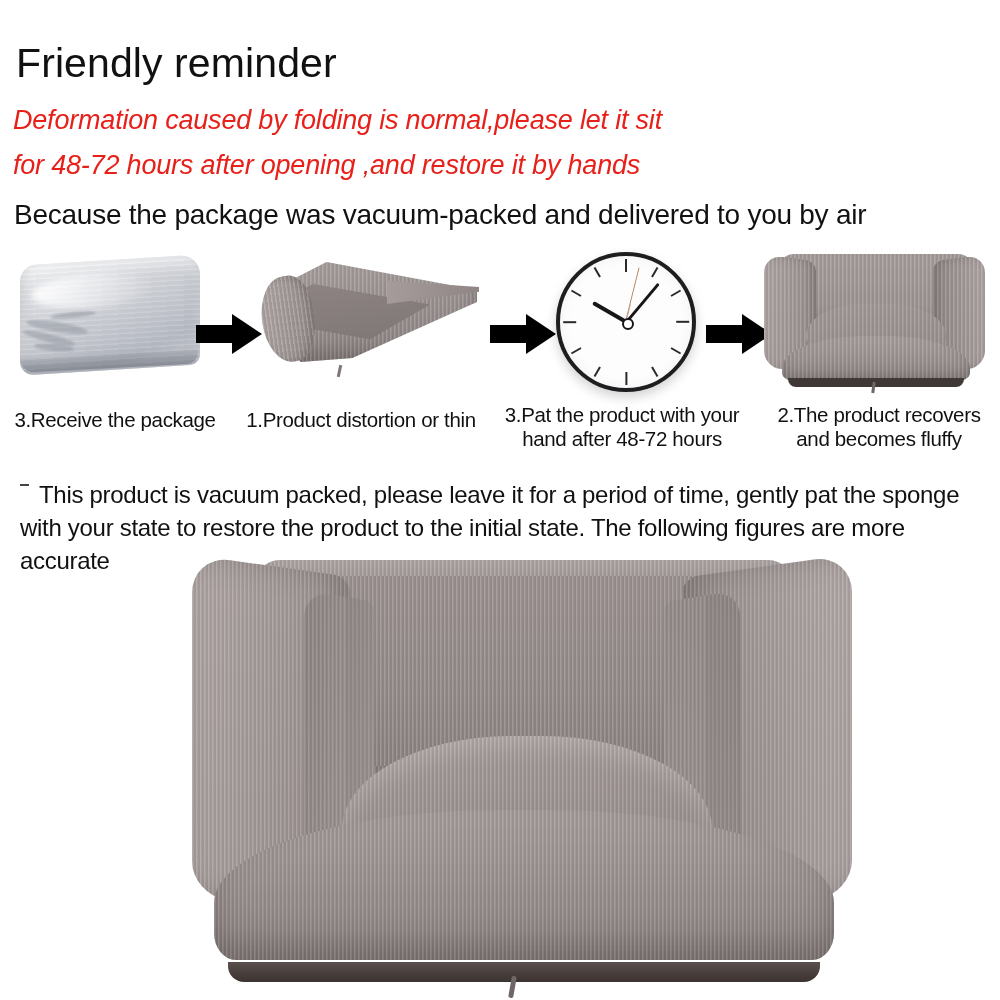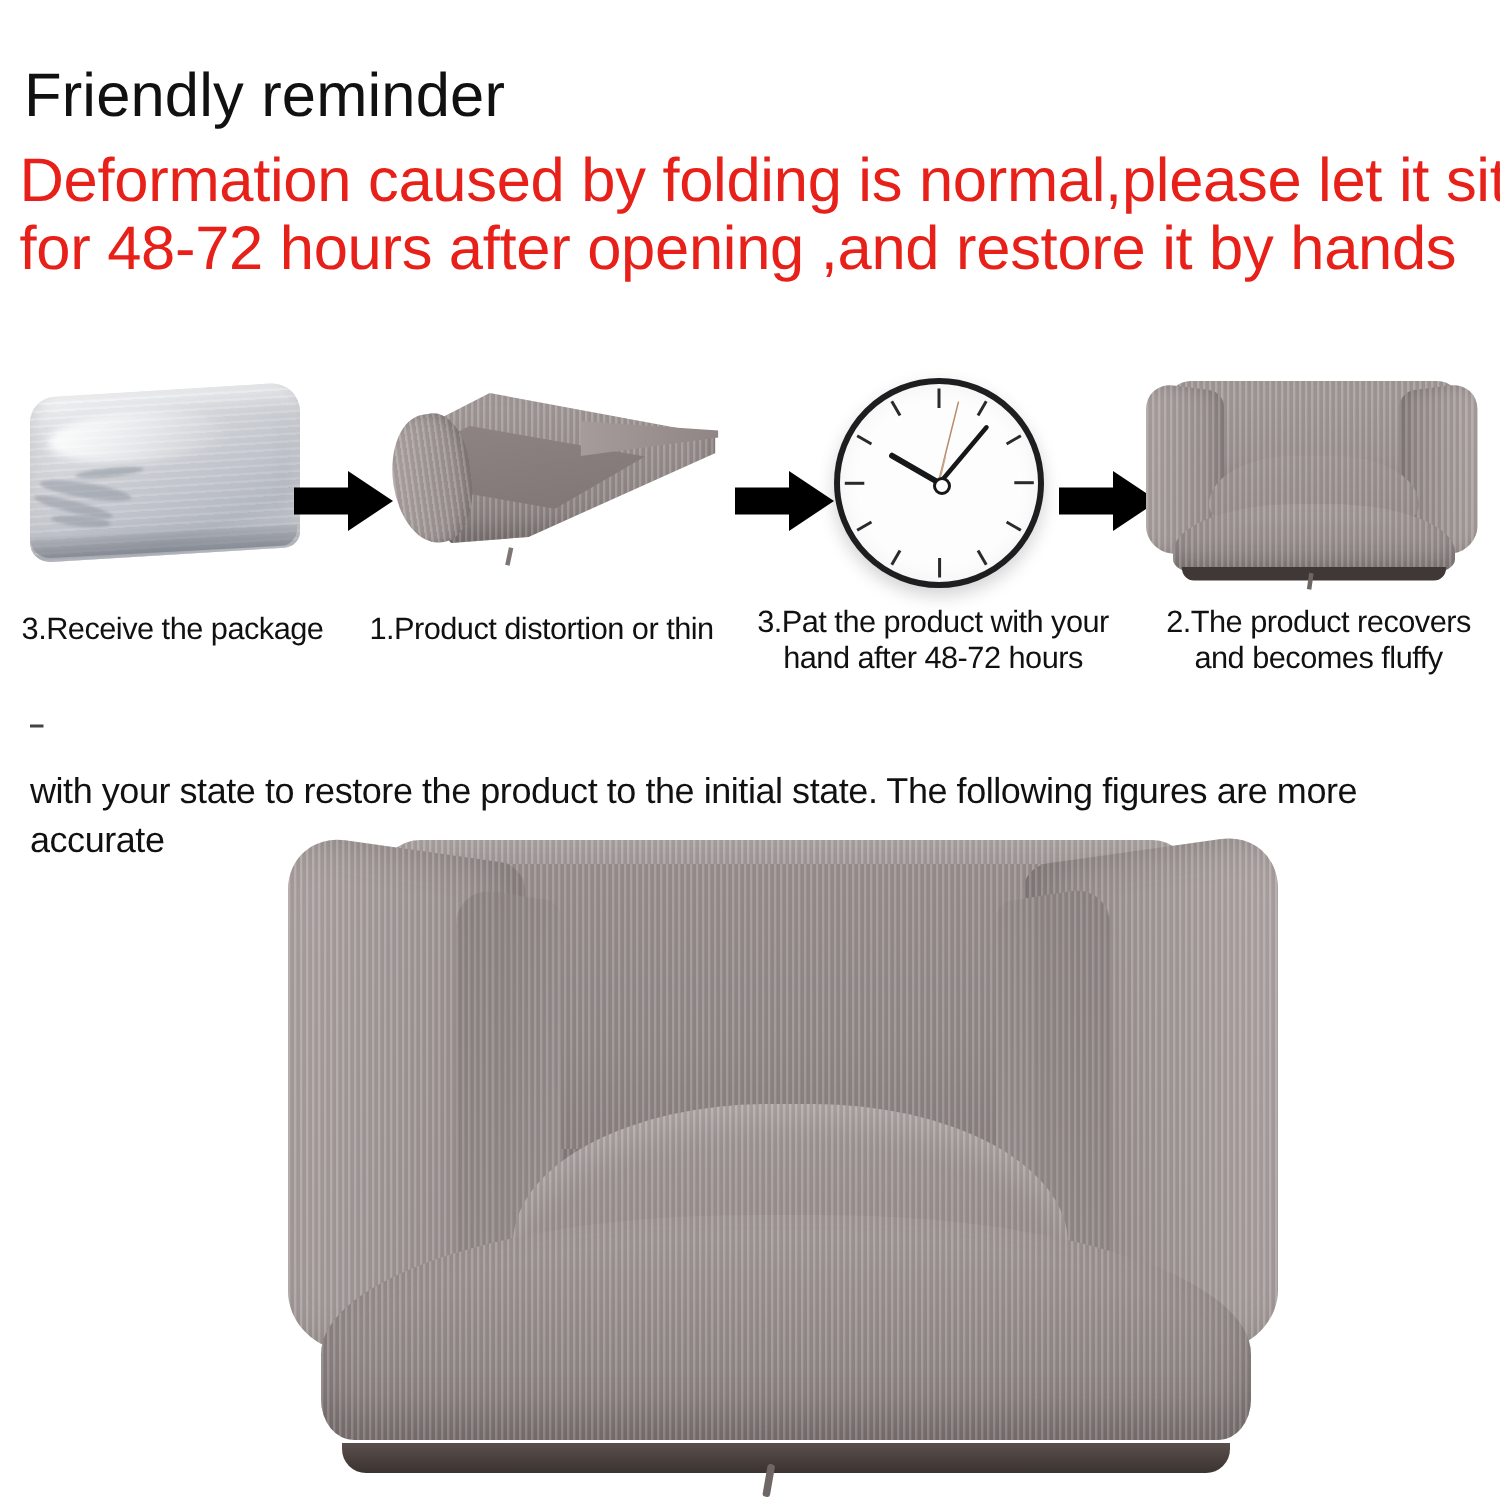--- a/index.html
+++ b/index.html
@@ -16,23 +16,23 @@
   
   .title{
     position:absolute;left:16px;top:40px;
     font-size:41px;line-height:46px;
     font-weight:400;color:#111;
     letter-spacing:.1px;
   }
   .red-block{
     position:absolute;left:13px;top:98px;
     width:975px;
-    font-size:41px;line-height:45px;
+    font-size:27px;line-height:45px;
     font-weight:400;color:#e8201a;
-    letter-spacing:-.2px;white-space:nowrap;
+    letter-spacing:-.2px;white-space:nowrap;font-style:italic;
   }
   .red-block div{white-space:nowrap;}
   .subtitle{
     position:absolute;left:14px;top:198px;
     font-size:28px;line-height:34px;
     font-weight:400;color:#111;
     letter-spacing:-.25px;white-space:nowrap;
   }
 
   
@@ -285,20 +285,21 @@
 
 <div class="page">
 
   <div class="title">Friendly reminder</div>
 
   <div class="red-block">
     <div>Deformation caused by folding is normal,please let it sit</div>
     <div>for 48-72 hours after opening ,and restore it by hands</div>
   </div>
 
+  <div class="subtitle">Because the package was vacuum-packed and delivered to you by air</div>
 
   <div class="steps">
 
     <div class="step" style="left:14px;width:190px;">
       <div class="step-art" style="left:6px;top:12px;">
         <div class="bag">
           <div class="body">
               <div class="rib-h"></div>
             </div>
           <div class="sheen"></div>
@@ -403,21 +404,21 @@
     </div>
 
     <div class="caption" style="left:762px;top:155px;width:234px;">
       <div>2.The product recovers</div>
       <div>and becomes fluffy</div>
     </div>
 
   </div>
 
   <div class="note">
-    <span class="tick-mark"></span>
+    <span class="tick-mark"></span><span>This product is vacuum packed, please leave it for a period of time, gently pat the sponge</span>
     <div>with your state to restore the product to the initial state.  The following figures are more</div>
     <div>accurate</div>
   </div>
 
   <div class="hero">
     <div class="back-wall">
         <div class="rib"></div>
       </div>
     <div class="back-inner">
         <div class="rib"></div>

